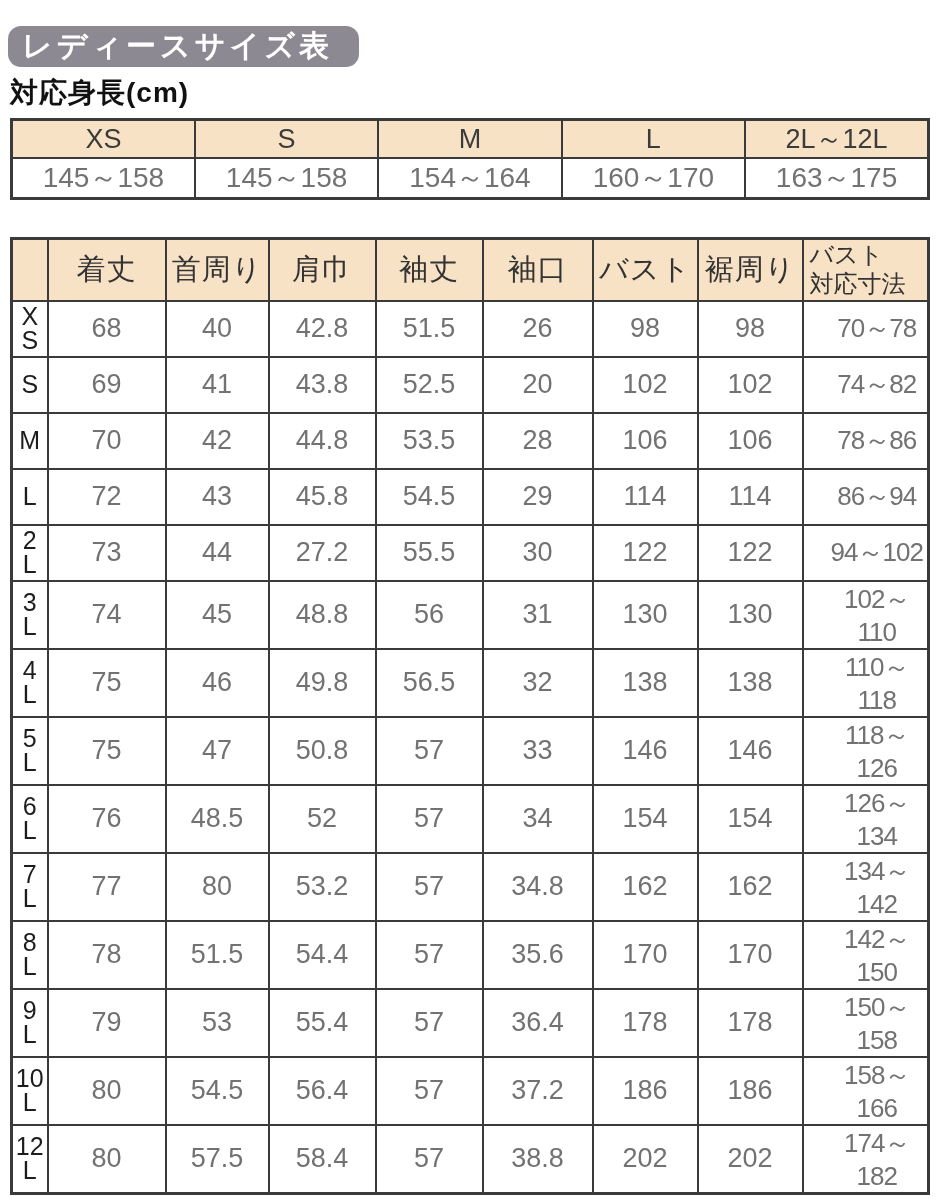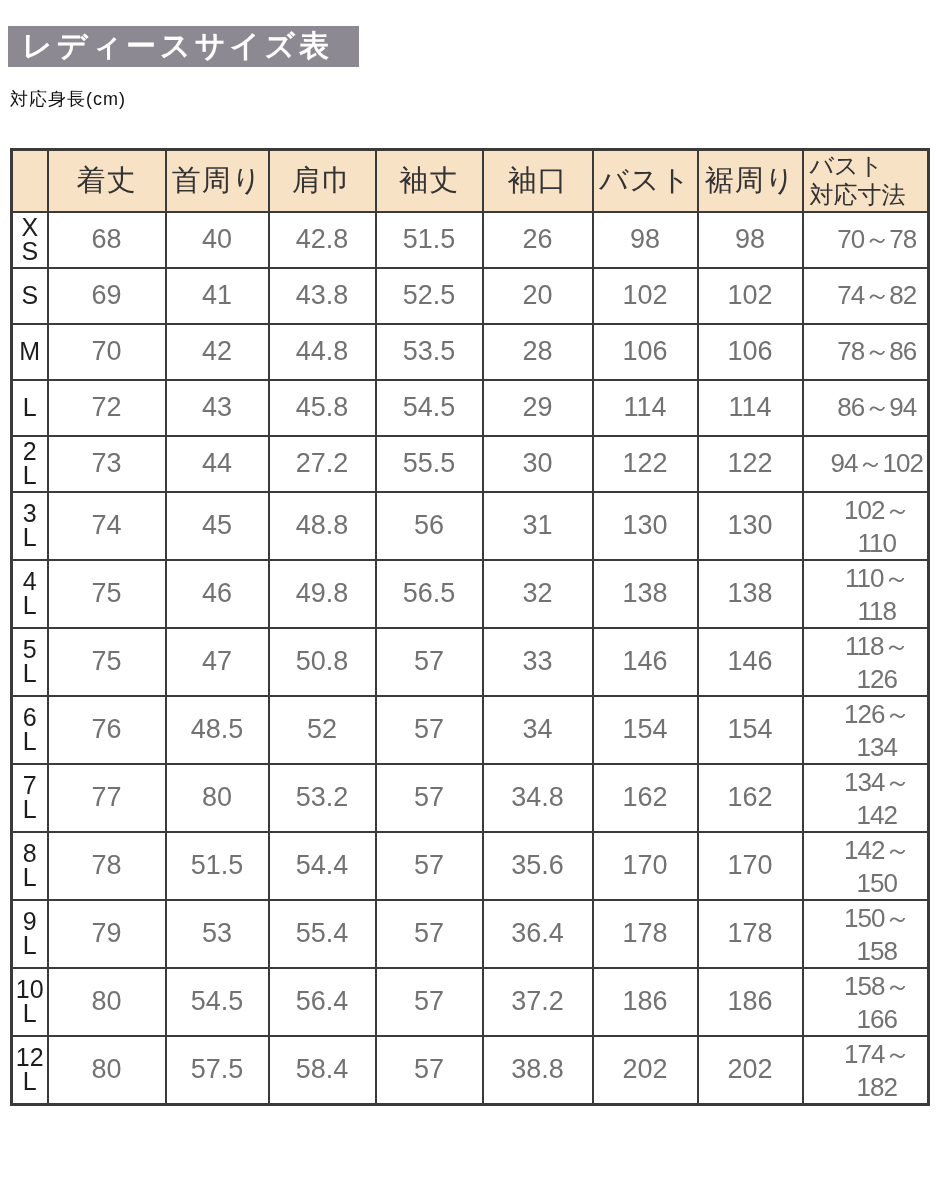--- a/index.html
+++ b/index.html
@@ -23,27 +23,28 @@
   .title-bar{
     display:inline-block;
     margin-left:-2px;
     background:var(--title-bg);
     color:#ffffff;
     font-size:30px;
     font-weight:bold;
     letter-spacing:4px;
     padding:3px 26px 5px 14px;
     line-height:1.1;
+    border-radius:13px;
   }
 
   
   .subtitle{
-    margin-top:20px;
-    font-size:18px;
-    font-weight:normal;
+    margin-top:7px;
+    font-size:28px;
+    font-weight:bold;
     color:#111111;
     letter-spacing:1px;
   }
 
   
   table{
     border-collapse:collapse;
     table-layout:fixed;
     width:920px;
     border:3px solid var(--border);
@@ -111,20 +112,40 @@
 </style>
 </head>
 <body>
 
 <div class="page">
 
   <div class="title-bar">レディースサイズ表</div>
 
   <div class="subtitle">対応身長(cm)</div>
 
+  <table class="height-table">
+    <thead>
+      <tr>
+        <th>XS</th>
+        <th>S</th>
+        <th>M</th>
+        <th>L</th>
+        <th>2L～12L</th>
+      </tr>
+    </thead>
+    <tbody>
+      <tr>
+        <td>145～158</td>
+        <td>145～158</td>
+        <td>154～164</td>
+        <td>160～170</td>
+        <td>163～175</td>
+      </tr>
+    </tbody>
+  </table>
 
   <table class="size-table">
     <colgroup>
       <col style="width:36px">
       <col style="width:118px">
       <col style="width:103px">
       <col style="width:107px">
       <col style="width:107px">
       <col style="width:110px">
       <col style="width:105px">

